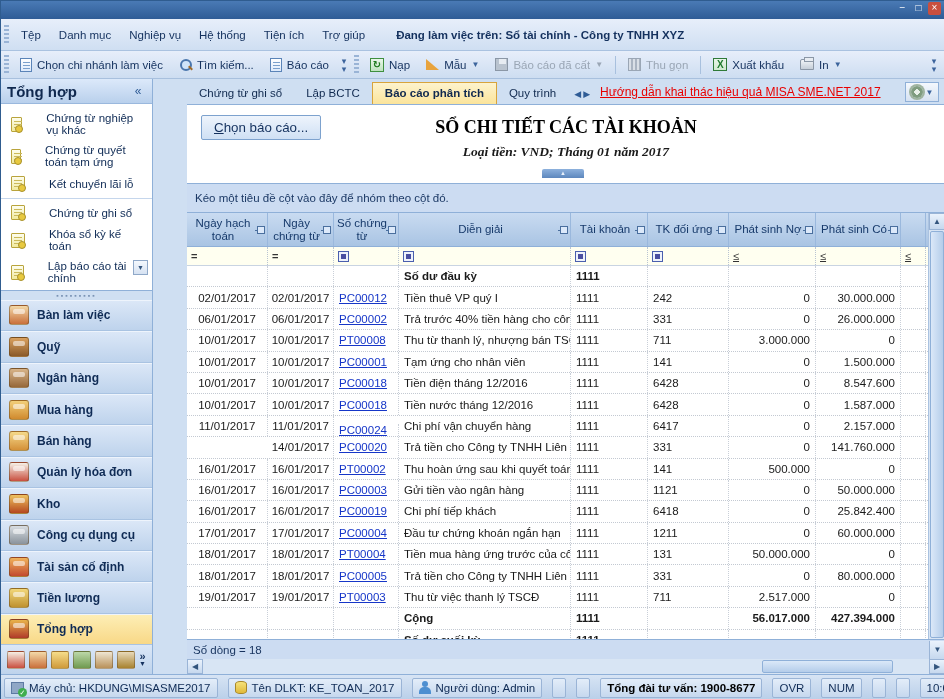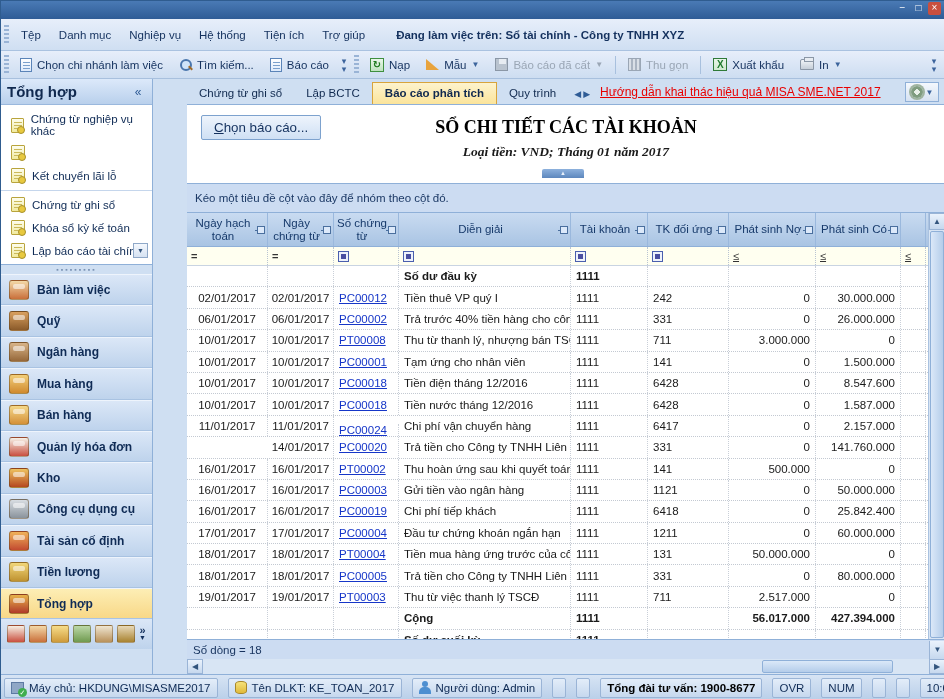--- a/index.html
+++ b/index.html
@@ -54,21 +54,21 @@
   .ic-printer::before { content:""; position:absolute; left:3px; top:-3px; width:8px; height:3px; background:#e7ecf2; border:1px solid #8b97a6; }
 
   
   .sidebar { position:absolute; left:0; top:78px; width:152px; height:595px;
     background:#cfdff2; border-right:1px solid #8fb0d8; display:flex; flex-direction:column; }
   .sb-header { height:26px; background:linear-gradient(#dcE9fa,#b9d0ec); border-bottom:1px solid #9ab8dd;
     display:flex; align-items:center; justify-content:space-between; padding:0 6px; }
   .sb-title { font-size:15px; font-weight:bold; color:#10294f; }
   .sb-collapse { color:#2f5c96; font-size:12px; width:16px; text-align:center; }
   .sb-links { background:#fff; border:1px solid #8fb0d8; border-width:0 0 1px 0; padding:4px 0 2px; }
-  .sb-link { display:flex; align-items:center; gap:7px; padding:4px 6px 4px 10px; color:#0f2b55; position:relative; }
+  .sb-link { display:flex; align-items:center; gap:24px; padding:4px 6px 4px 10px; color:#0f2b55; position:relative; }
   .sb-link.sep-above { border-top:1px solid #c5d6ec; margin-top:3px; padding-top:6px; }
   .ic-note { width:14px; height:15px; background:linear-gradient(#fdfdef,#f1ea9e); border:1px solid #b9a43c; border-radius:1px; }
   .ic-note::before { content:""; position:absolute; left:2px; top:3px; width:8px; height:1px; background:#cbb95a; box-shadow:0 3px 0 #cbb95a,0 6px 0 #cbb95a; }
   .ic-note::after { content:""; position:absolute; right:-2px; bottom:-2px; width:6px; height:6px; background:#e8c93f; border:1px solid #a8912c; border-radius:50%; }
   .sb-link-dd { position:absolute; right:4px; top:4px; width:15px; height:15px; border:1px solid #8fa8c8;
     background:linear-gradient(#f4f8fd,#d6e2f2); color:#33557e; font-size:7px; line-height:14px; text-align:center; }
   .sb-splitter { height:9px; display:flex; align-items:center; justify-content:center; color:#7a93b5; font-size:7px; letter-spacing:2px; }
   .sb-modules { flex:0 0 auto; }
   .sb-mod { height:31.4px; display:flex; align-items:center; gap:8px; padding:0 8px;
     background:linear-gradient(#dbe7f7,#bed3ec); border-top:1px solid #eef4fc; border-bottom:1px solid #a9c3e2;
@@ -245,20 +245,21 @@
       <span class="sb-title">Tổng hợp</span>
       <span class="sb-collapse">«</span>
     </div>
     <div class="sb-links" id="sb-links">
         <div class="sb-link">
           <span class="ic ic-note"></span>
           <span>Chứng từ nghiệp vụ khác</span>
         </div>
         <div class="sb-link">
           <span class="ic ic-note"></span>
+          <span>Chứng từ quyết toán tạm ứng</span>
         </div>
         <div class="sb-link">
           <span class="ic ic-note"></span>
           <span>Kết chuyển lãi lỗ</span>
         </div>
         <div class="sb-link sep-above">
           <span class="ic ic-note"></span>
           <span>Chứng từ ghi sổ</span>
         </div>
         <div class="sb-link">

